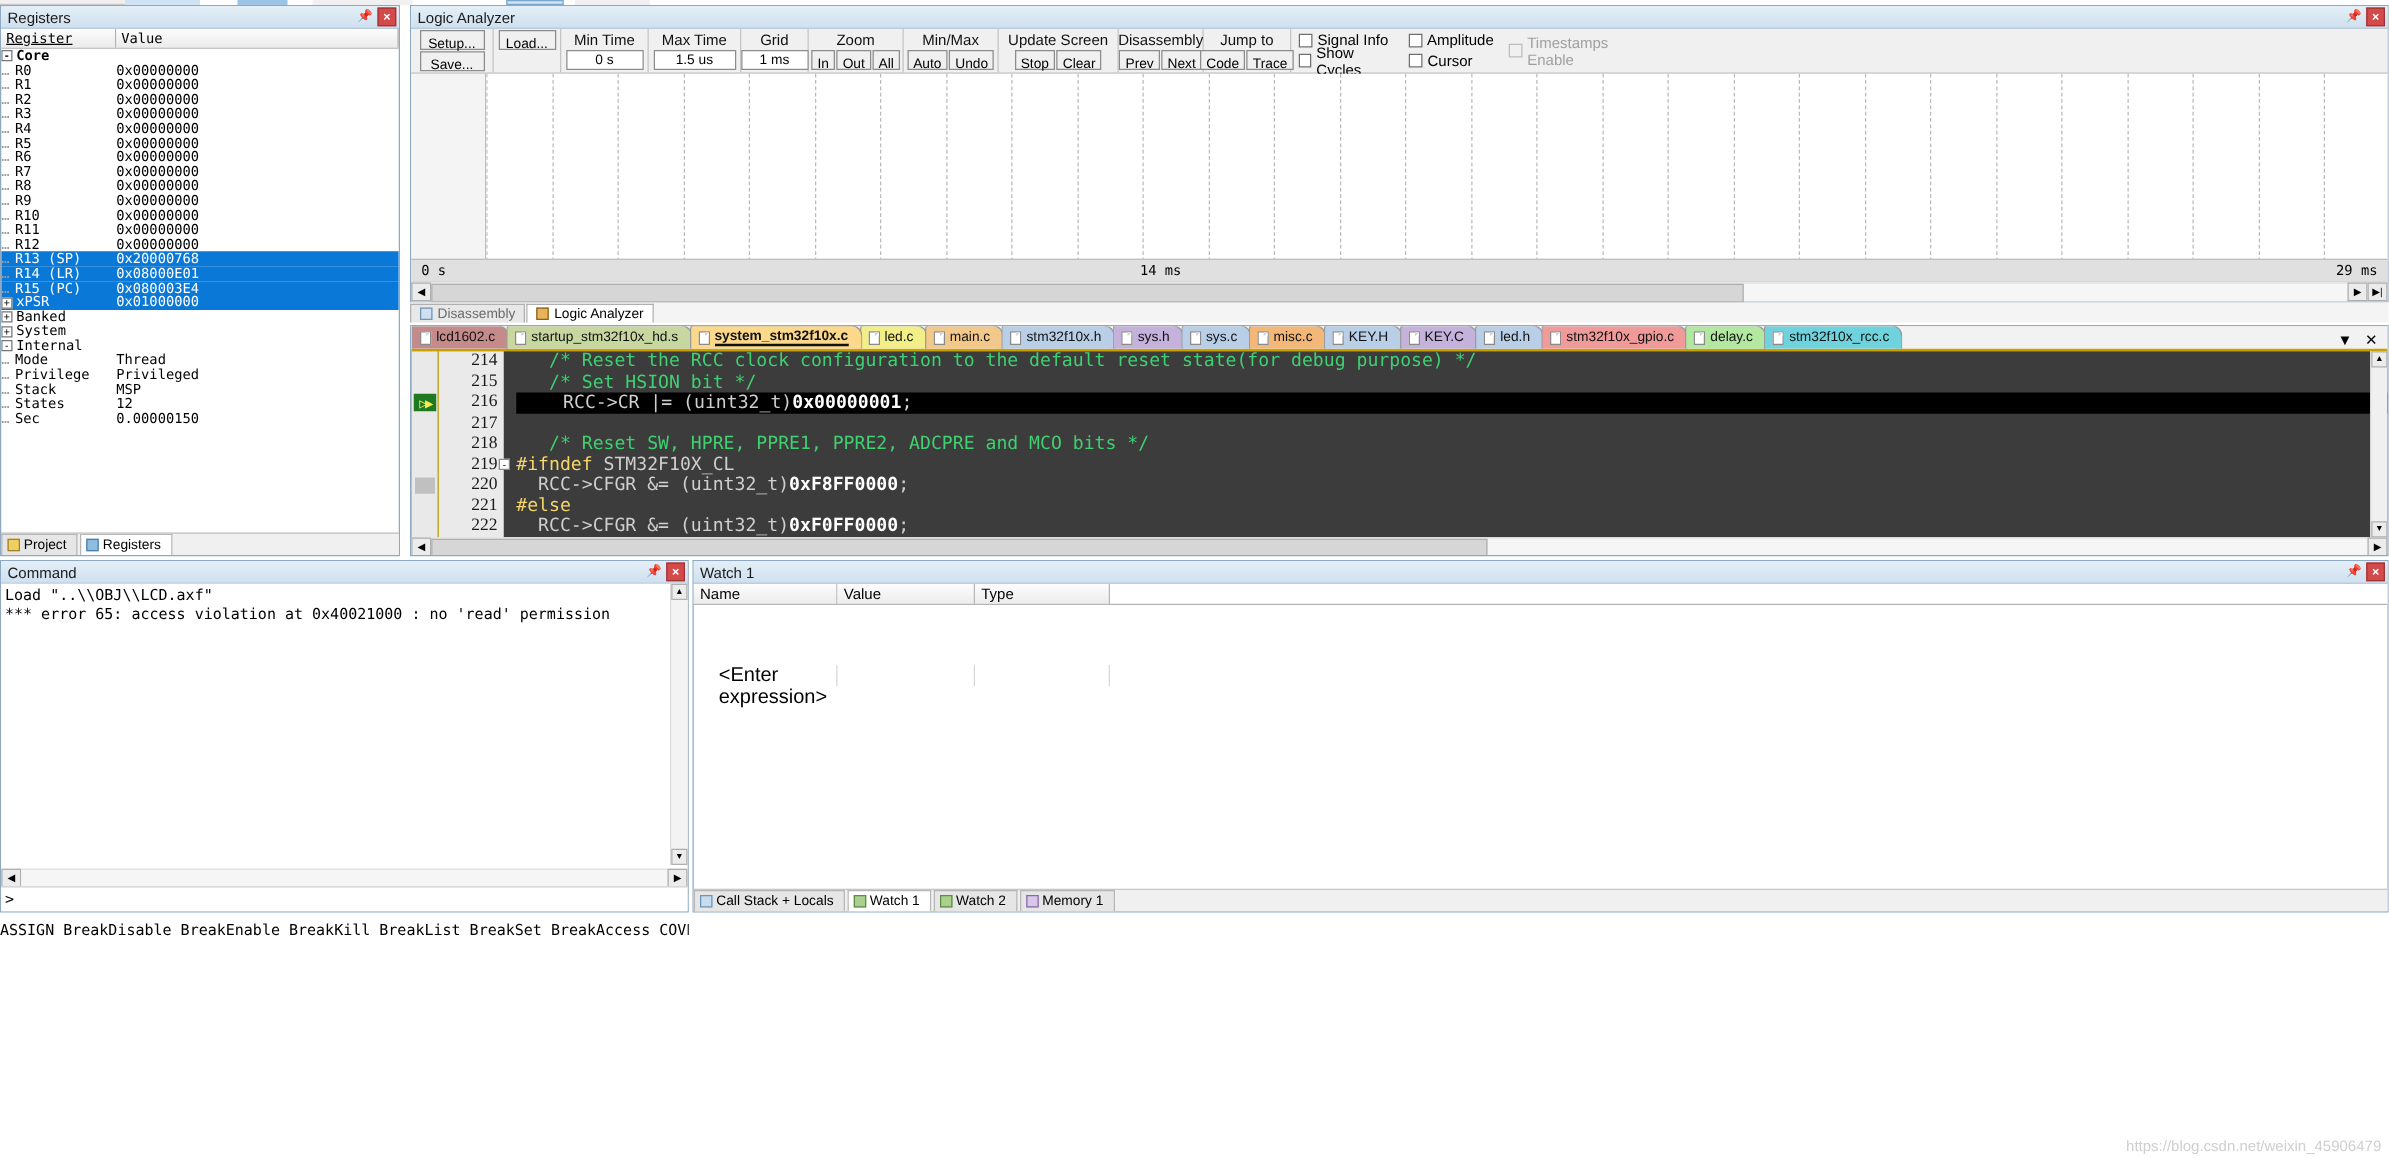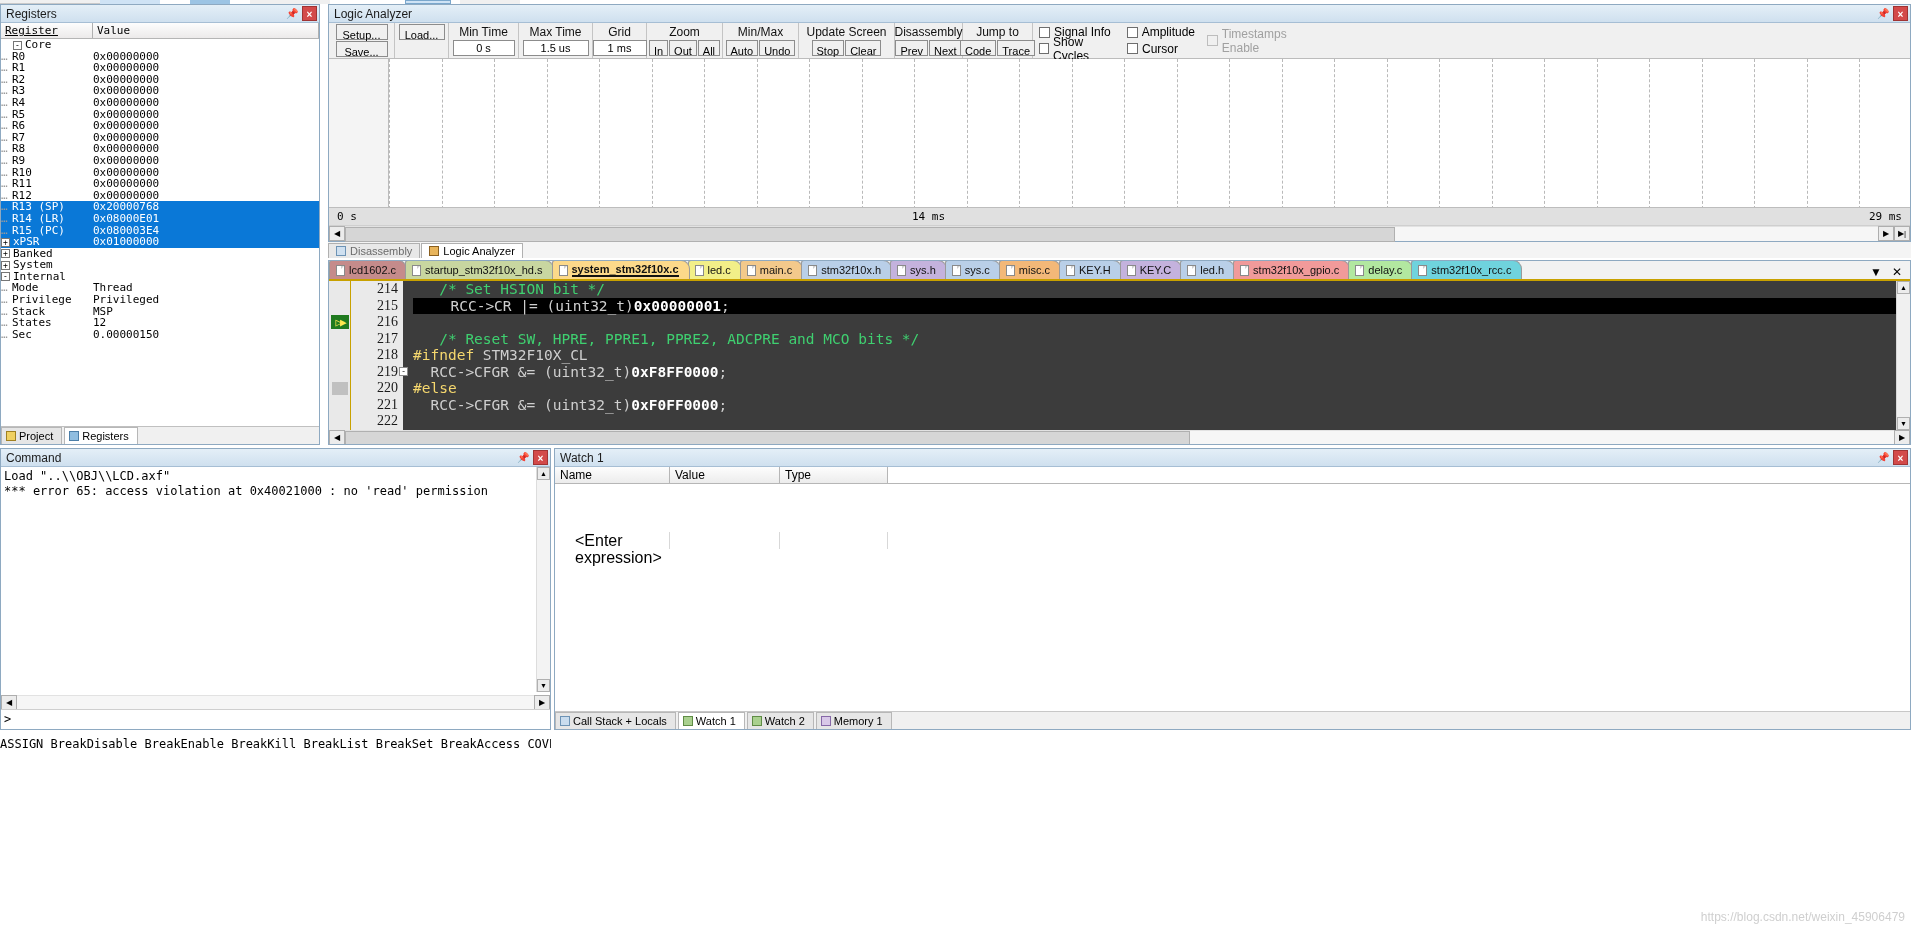--- a/index.html
+++ b/index.html
@@ -35,21 +35,21 @@
   #reg-grid-head .col { border-right:1px solid #b0b0b0; padding-left:4px; line-height:16px;
                         background:linear-gradient(to bottom,#fdfdfd,#eceaea); }
   #reg-grid-head .c1 { width:92px;text-decoration:underline; }
   #reg-grid-head .c2 { flex:1; }
   #reg-body { position:relative; height:403px; overflow:hidden;
               font-family:"DejaVu Sans Mono", monospace; font-size:11px; color:#000; }
   .reg-row { display:flex; height:11.6px; line-height:11.6px; white-space:nowrap; }
   .reg-row .nm { width:92px; padding-left:0; position:relative; }
   .reg-row .vl { flex:1; }
   .reg-row.sel { background:#0a78d7; color:#fff; }
-  .reg-row.grp .nm { font-weight:normal;padding-left:12px; }
+  .reg-row.grp .nm { font-weight:bold; }
   .indent0 { padding-left:2px; }
   .indent1 { padding-left:14px; }
   .indent2 { padding-left:26px; }
   .pm { display:inline-block; width:9px; height:9px; border:1px solid #767676; background:#fff;
         font-size:8px; line-height:7px; text-align:center; margin-right:3px; color:#000;
         font-family:"DejaVu Sans Mono", monospace; vertical-align:middle; cursor:pointer; }
   .dashlead { display:inline-block; width:11px; color:#9a9a9a; }
 
   
   #reg-tabs { position:absolute; left:0; bottom:0; width:100%; height:18px;
@@ -570,20 +570,21 @@
           <div class="ln"><span>215</span></div>
           <div class="ln"><span>216</span></div>
           <div class="ln"><span>217</span></div>
           <div class="ln"><span>218</span></div>
           <div class="ln"><span>219</span><span class="fold">-</span></div>
           <div class="ln"><span>220</span></div>
           <div class="ln"><span>221</span></div>
           <div class="ln"><span>222</span></div>
         </div>
       <div id="txtcol">
+          <div class="cl comment">   /* Reset the RCC clock configuration to the default reset state(for debug purpose) */</div>
           <div class="cl comment">   /* Set HSION bit */</div>
           <div class="cl cur"><span class="idd">  RCC-&gt;CR |= (uint32_t)</span><span class="num">0x00000001</span><span class="idd">;</span></div>
           <div class="cl"></div>
           <div class="cl comment">   /* Reset SW, HPRE, PPRE1, PPRE2, ADCPRE and MCO bits */</div>
           <div class="cl"><span class="kw">#ifndef</span><span class="idd"> STM32F10X_CL</span></div>
           <div class="cl"><span class="idd">  RCC-&gt;CFGR &amp;= (uint32_t)</span><span class="num">0xF8FF0000</span><span class="idd">;</span></div>
           <div class="cl"><span class="kw">#else</span><span class="idd"></span></div>
           <div class="cl"><span class="idd">  RCC-&gt;CFGR &amp;= (uint32_t)</span><span class="num">0xF0FF0000</span><span class="idd">;</span></div>
         </div>
     </div>

